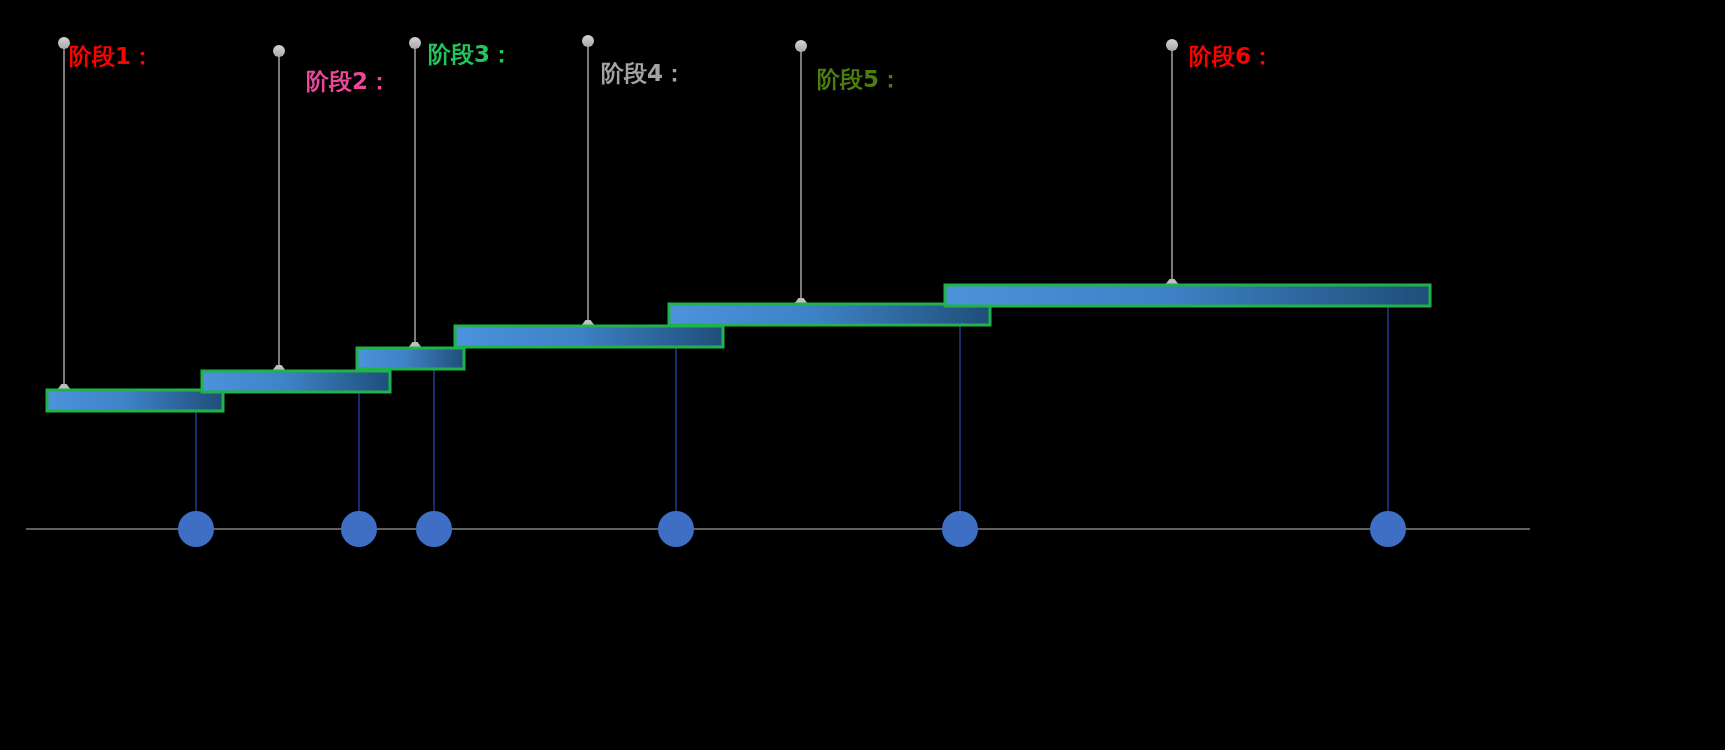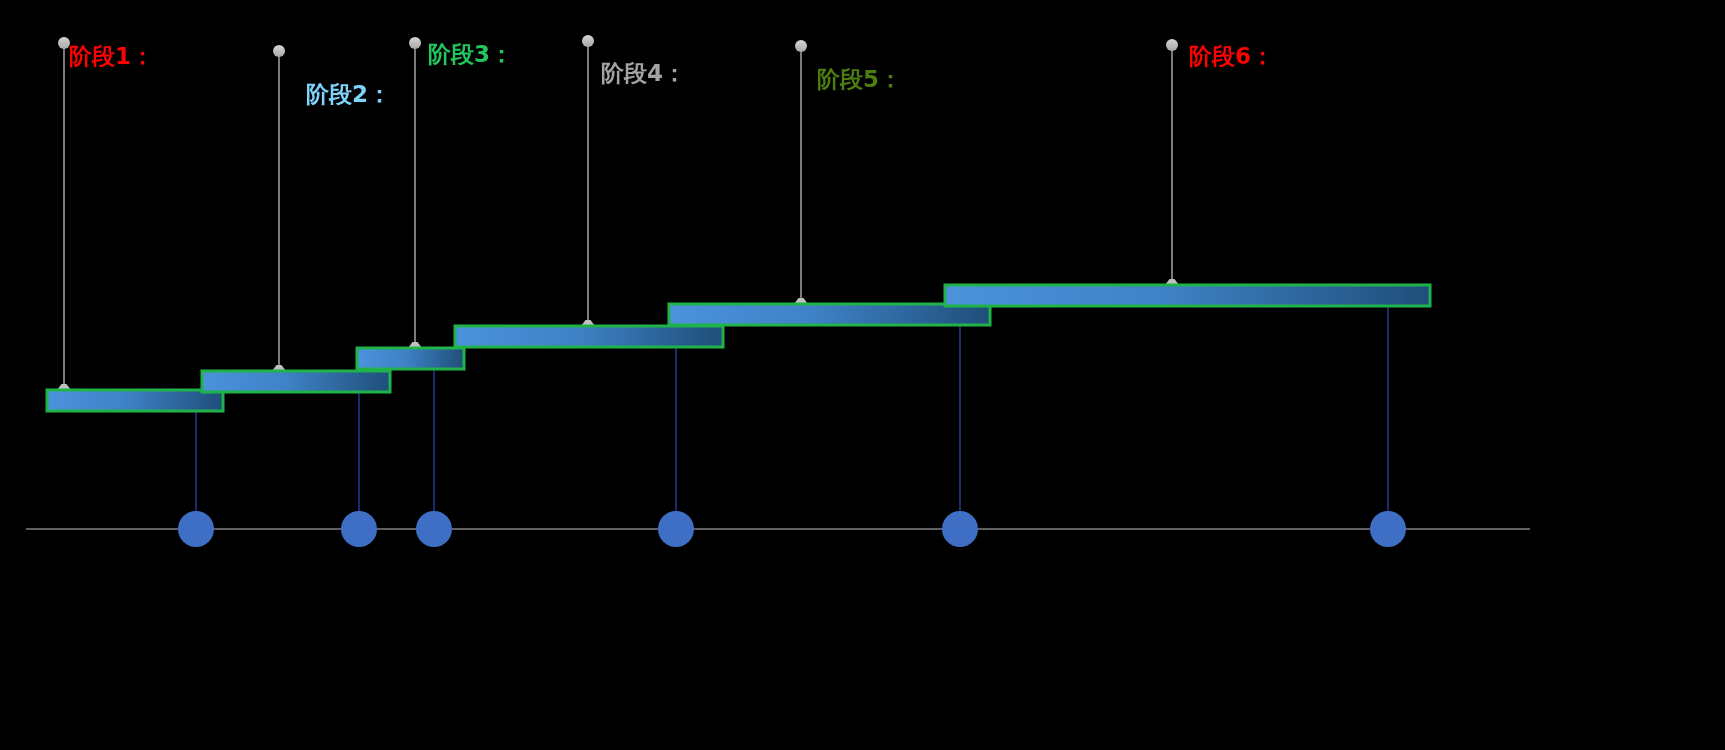--- a/index.html
+++ b/index.html
@@ -126,20 +126,20 @@
         <ellipse cx="359" cy="529" rx="18" ry="18" fill="#3E6FC4" stroke="none"></ellipse>
         <ellipse cx="434" cy="529" rx="18" ry="18" fill="#3E6FC4" stroke="none"></ellipse>
         <ellipse cx="676" cy="529" rx="18" ry="18" fill="#3E6FC4" stroke="none"></ellipse>
         <ellipse cx="960" cy="529" rx="18" ry="18" fill="#3E6FC4" stroke="none"></ellipse>
         <ellipse cx="1388" cy="529" rx="18" ry="18" fill="#3E6FC4" stroke="none"></ellipse>
       </g>
   </svg>
 
   <div id="labels-layer">
       <div class="phase-label" style="left: 69px; top: 45px; color: rgb(255, 0, 0);">阶段1：</div>
-      <div class="phase-label" style="left: 306px; top: 83px; color: #7dd3fc;">阶段2：</div>
+      <div class="phase-label" style="left: 306px; top: 70px; color: #ec4899;">阶段2：</div>
       <div class="phase-label" style="left: 428px; top: 43px; color: #22c55e;">阶段3：</div>
       <div class="phase-label" style="left: 601px; top: 62px; color: #a3a3a3;">阶段4：</div>
       <div class="phase-label" style="left: 817px; top: 68px; color: #4d7c0f;">阶段5：</div>
       <div class="phase-label" style="left: 1189px; top: 45px; color: rgb(255, 0, 0); text-align: right;">阶段6：</div>
     </div>
 
 </div>
 
 </body></html>

